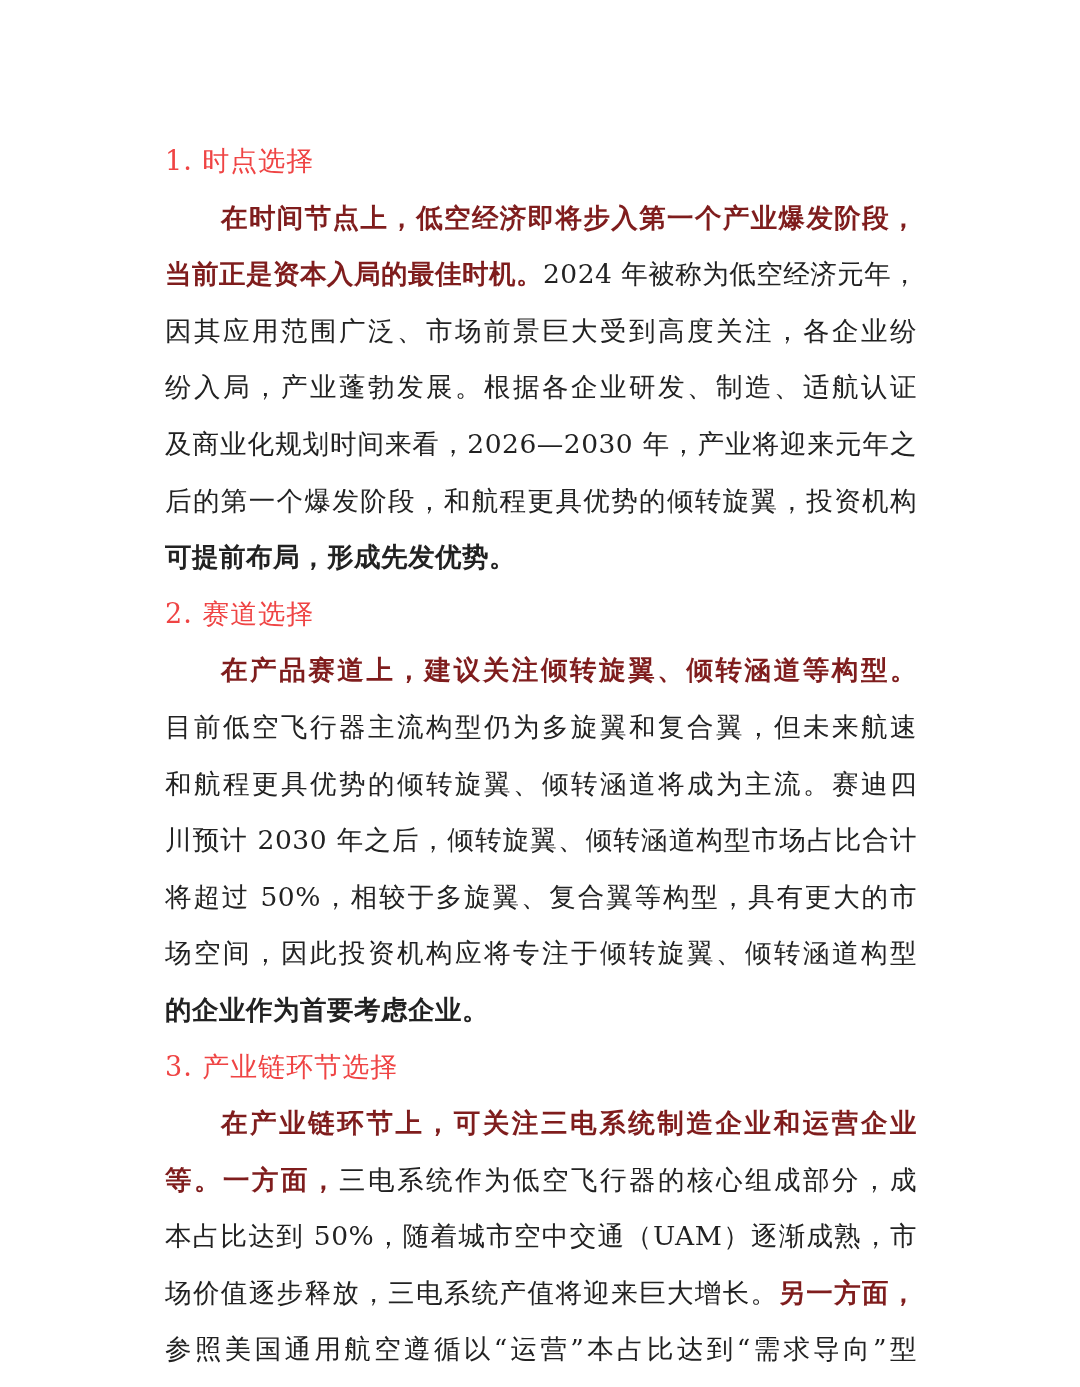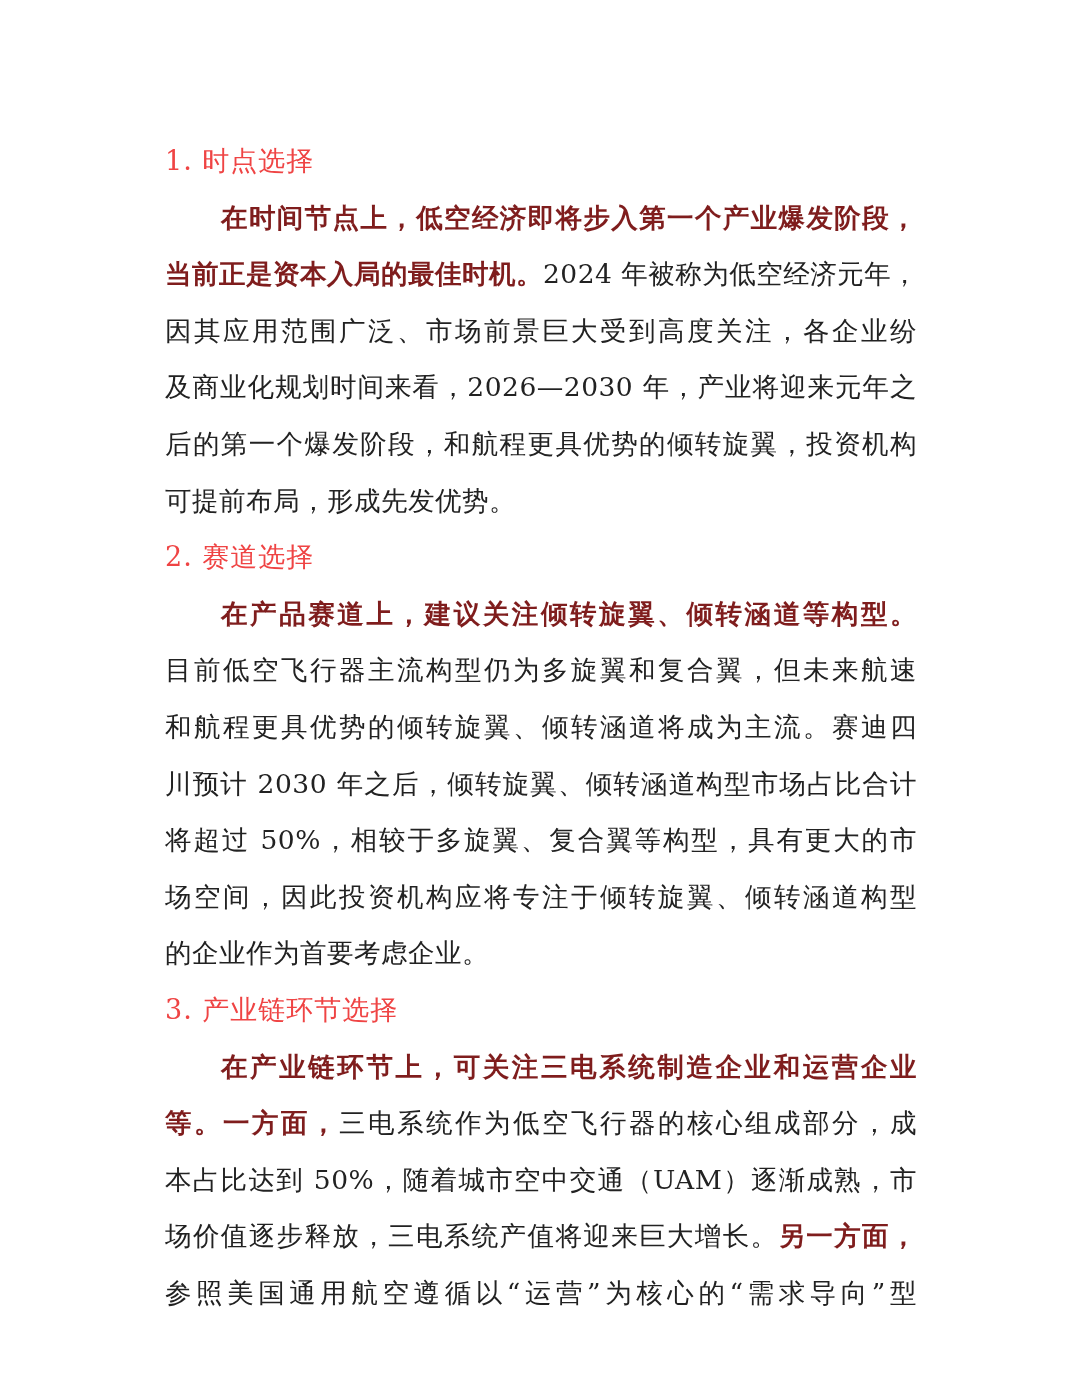--- a/index.html
+++ b/index.html
@@ -47,36 +47,38 @@
   }
   .line {
     display: block;
     white-space: nowrap;
     height: 56.6px;
     text-align: justify;
     text-align-last: justify;
   }
   .line.last {
     text-align-last: left;
+    font-weight: bold;
   }
   .line.indent {
     padding-left: 56px;
   }
 </style>
 </head>
 <body>
 
 <div class="page">
 
   <section>
     <h2 class="heading">1. 时点选择</h2>
     <div class="para" style="text-indent:0">
       <span class="line indent"><span class="b">在时间节点上，低空经济即将步入第一个产业爆发阶段，</span></span>
       <span class="line"><span class="b">当前正是资本入局的最佳时机。</span><span>2024 年被称为低空经济元年，</span></span>
       <span class="line"><span>因其应用范围广泛、市场前景巨大受到高度关注，各企业纷</span></span>
+      <span class="line"><span>纷入局，产业蓬勃发展。根据各企业研发、制造、适航认证</span></span>
       <span class="line"><span>及商业化规划时间来看，2026—2030 年，产业将迎来元年之</span></span>
       <span class="line"><span>后的第一个爆发阶段，和航程更具优势的倾转旋翼，投资机构</span></span>
       <span class="line last"><span>可提前布局，形成先发优势。</span></span>
     </div>
   </section>
 
   <section>
     <h2 class="heading">2. 赛道选择</h2>
     <div class="para" style="text-indent:0">
       <span class="line indent"><span class="b">在产品赛道上，建议关注倾转旋翼、倾转涵道等构型。</span></span>
@@ -89,17 +91,17 @@
     </div>
   </section>
 
   <section>
     <h2 class="heading">3. 产业链环节选择</h2>
     <div class="para" style="text-indent:0">
       <span class="line indent"><span class="b">在产业链环节上，可关注三电系统制造企业和运营企业</span></span>
       <span class="line"><span class="b">等。一方面，</span><span>三电系统作为低空飞行器的核心组成部分，成</span></span>
       <span class="line"><span>本占比达到 50%，随着城市空中交通（UAM）逐渐成熟，市</span></span>
       <span class="line"><span>场价值逐步释放，三电系统产值将迎来巨大增长。</span><span class="b">另一方面，</span></span>
-      <span class="line"><span>参照美国通用航空遵循以“运营”为核心的“需求导向”型</span></span>
+      <span class="line"><span>参照美国通用航空遵循以“运营”本占比达到“需求导向”型</span></span>
     </div>
   </section>
 
 </div>
 
 </body></html>

